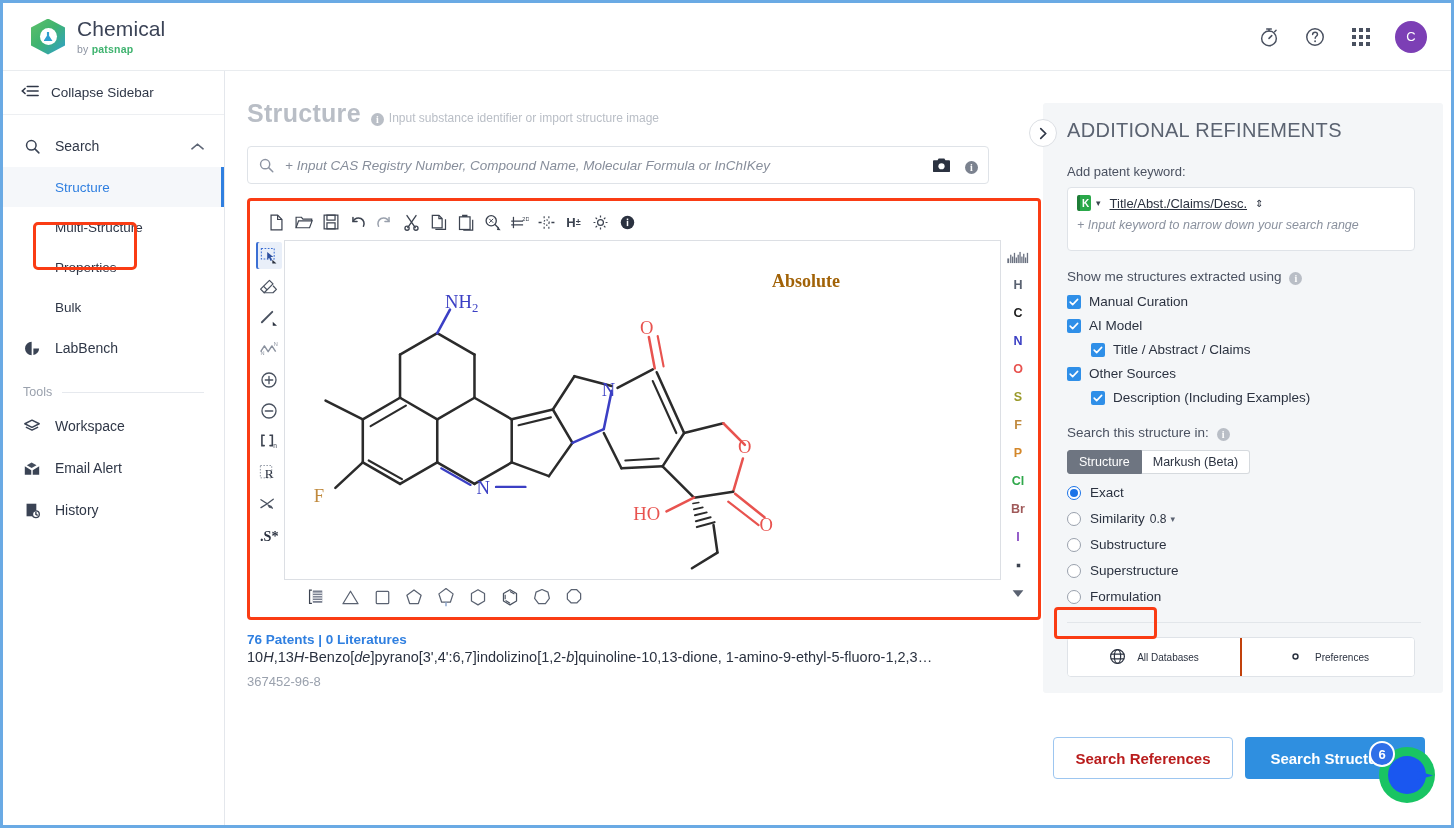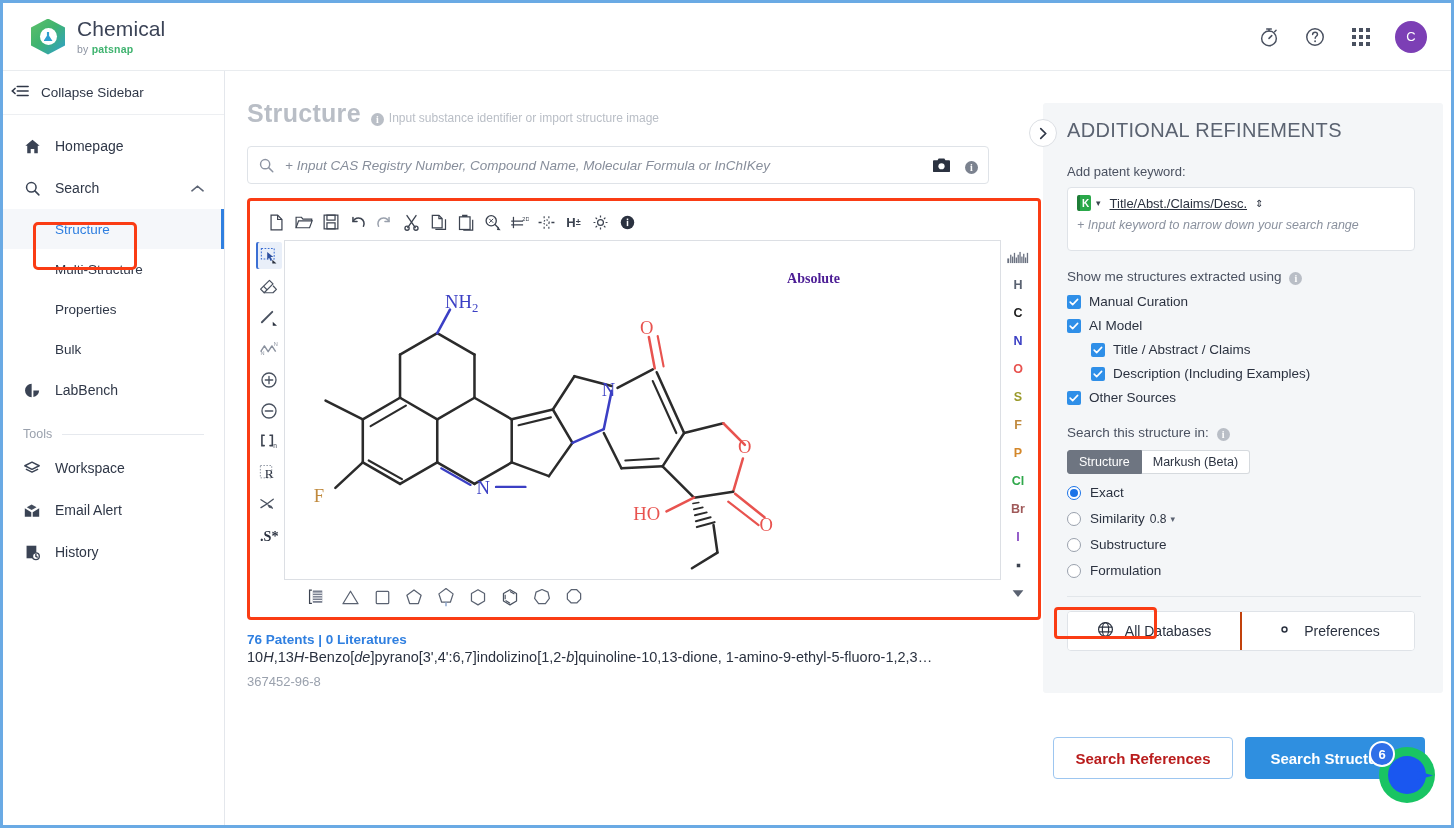--- a/index.html
+++ b/index.html
@@ -66,21 +66,21 @@
     display: flex; align-items: center; justify-content: center;
     cursor: pointer; font-weight: 500;
   }
 
   
   #sidebar {
     position: absolute; left: 0; top: 68px; bottom: 0; width: 222px;
     background: #fff; border-right: 1px solid #e4e7ec;
   }
   .collapse-row {
-    display: flex; align-items: center; height: 44px; padding-left: 8px;
+    display: flex; align-items: center; height: 44px; padding-left: 18px;
     border-bottom: 1px solid #edeff2; cursor: pointer;
   }
   .collapse-row .lbl { font-size: 13.5px; color: #2f3747; margin-left: 12px; }
   .nav { padding-top: 10px; }
   .nav-item {
     display: flex; align-items: center; height: 42px; padding-left: 20px;
     font-size: 14px; color: #2f3747; cursor: pointer; position: relative;
   }
   .nav-item .ico { width: 18px; display:flex; align-items:center; justify-content:center; color:#3a4354; margin-right: 14px;}
   .nav-item .caret { margin-left: auto; margin-right: 20px; color:#5d6575; }
@@ -161,21 +161,21 @@
     width: 26px; height: 27px; display:flex; align-items:center; justify-content:center;
     color:#4a5260; cursor:pointer; border-radius:2px; position: relative;
   }
   .lt.sel { background: #e9eff9; box-shadow: inset 2px 0 0 #3b6fd4; }
   .canvas-col { flex: 1; display:flex; flex-direction:column; min-width:0;}
   .canvas {
     flex: 1; border: 1px solid #dcdfe4; background:#fff; position: relative; overflow: hidden;
   }
   .abs-label {
     position:absolute; right: 160px; top: 30px;
-    font-size: 14px; font-weight: 700; color: #4c1d95;
+    font-size: 18px; font-weight: 700; color: #a16207;
     font-family: "Liberation Serif", serif;
   }
   .ed-right {
     width: 34px; display:flex; flex-direction:column; align-items:center;
     padding-top: 4px; gap: 2px; font-size: 12.5px; font-weight: 700;
   }
   .el { height: 26px; display:flex; align-items:center; justify-content:center; cursor:pointer; width: 100%;}
   .ed-bottom {
     height: 34px; display:flex; align-items:center; gap: 12px; padding-left: 24px;
   }
@@ -258,21 +258,21 @@
     position: absolute; left: 11px; top: 504px; width: 103px; height: 32px;
     border: 3px solid #fa3c14; border-radius: 4px; pointer-events:none; z-index: 40;
   }
   .divider { height:1px; background:#e2e6ea; margin: 18px 4px 0 4px; }
   .btn-pair {
     display:flex; margin: 14px 4px 0 4px; width: 348px;
     border: 1px solid #dfe3e8; border-radius: 4px; overflow: hidden; background:#fff;
   }
   .pbtn {
     flex:1; height: 38px; display:flex; align-items:center; justify-content:center;
-    gap: 11px; font-size: 14px; color:#2b3240; cursor:pointer; background:#fff;
+    gap: 11px; font-size: 10px; color:#2b3240; cursor:pointer; background:#fff;
   }
   .pbtn + .pbtn { border-left: 2px solid #c2410c; }
   .action-row {
     position: absolute; right: 26px; bottom: 46px; display:flex; gap: 12px; align-items:center;
   }
   .btn-outline {
     width: 180px; height: 42px; border: 1px solid #9dc6f0; border-radius: 4px;
     background:#fff; color:#b91c1c; font-size: 15px; font-weight:700;
     display:flex; align-items:center; justify-content:center; cursor:pointer;
   }
@@ -363,28 +363,20 @@
       <span>
         <svg width="18" height="16" viewBox="0 0 20 16" fill="none" stroke="#2f3747" stroke-width="1.8" stroke-linecap="round">
           <path d="M19 3H7M19 8H7M19 13H7"></path>
             <path d="M4.5 5.2 1.5 8l3 2.8"></path>
         </svg>
       </span>
       <span class="lbl">Collapse Sidebar</span>
     </div>
 
     <div class="nav">
-      <div class="nav-item">
-        <span class="ico">
-          <svg width="17" height="17" viewBox="0 0 20 20" fill="#3a4354">
-              <path d="M10 2 1.6 9.2h2.2V18h4.1v-5h4.2v5h4.1V9.2h2.2z"></path>
-            </svg>
-        </span>
-        <span>Homepage</span>
-      </div>
 
       <div class="nav-item">
         <span class="ico">
           <svg width="17" height="17" viewBox="0 0 20 20" fill="none" stroke="#3a4354" stroke-width="1.8">
             <circle cx="8.6" cy="8.6" r="5.6"></circle>
               <path d="M12.8 12.8 17.5 17.5" stroke-linecap="round"></path>
           </svg>
         </span>
         <span>Search</span>
         <span class="caret">
@@ -888,35 +880,35 @@
         <span>AI Model</span>
       </div>
       <div class="cb-row ind">
         <span class="cb">
             <svg width="10" height="8" viewBox="0 0 11 9" fill="none" stroke="#fff" stroke-width="1.8" stroke-linecap="round" stroke-linejoin="round">
               <path d="M1.2 4.6 4 7.4 9.6 1.6"></path>
             </svg>
           </span>
         <span>Title / Abstract / Claims</span>
       </div>
+      <div class="cb-row">
+        <span class="cb">
+            <svg width="10" height="8" viewBox="0 0 11 9" fill="none" stroke="#fff" stroke-width="1.8" stroke-linecap="round" stroke-linejoin="round">
+              <path d="M1.2 4.6 4 7.4 9.6 1.6"></path>
+            </svg>
+          </span>
+        <span>Other Sources</span>
+      </div>
       <div class="cb-row ind">
         <span class="cb">
             <svg width="10" height="8" viewBox="0 0 11 9" fill="none" stroke="#fff" stroke-width="1.8" stroke-linecap="round" stroke-linejoin="round">
               <path d="M1.2 4.6 4 7.4 9.6 1.6"></path>
             </svg>
           </span>
         <span>Description (Including Examples)</span>
-      </div>
-      <div class="cb-row">
-        <span class="cb">
-            <svg width="10" height="8" viewBox="0 0 11 9" fill="none" stroke="#fff" stroke-width="1.8" stroke-linecap="round" stroke-linejoin="round">
-              <path d="M1.2 4.6 4 7.4 9.6 1.6"></path>
-            </svg>
-          </span>
-        <span>Other Sources</span>
       </div>
 
       <div class="sec-label" style="margin-top:20px">
         <span>Search this structure in:</span>
         <i class="info-dot" style="background:#b9bec6;margin-left:4px;">i</i>
       </div>
 
       <div class="tabs">
         <div class="tab active">Structure</div>
         <div class="tab">Markush (Beta)</div>
@@ -928,20 +920,24 @@
       </div>
       <div class="rd-row">
         <span class="rd"></span>
         <span>Similarity</span>
         <span class="sim-val">0.8</span>
         <span class="sim-caret">▾</span>
       </div>
       <div class="rd-row">
         <span class="rd"></span>
         <span>Substructure</span>
+      </div>
+      <div class="rd-row">
+        <span class="rd"></span>
+        <span>Superstructure</span>
       </div>
       <div class="rd-row">
         <span class="rd"></span>
         <span>Formulation</span>
       </div>
 
       <div class="divider"></div>
 
       <div class="btn-pair">
         <div class="pbtn">

